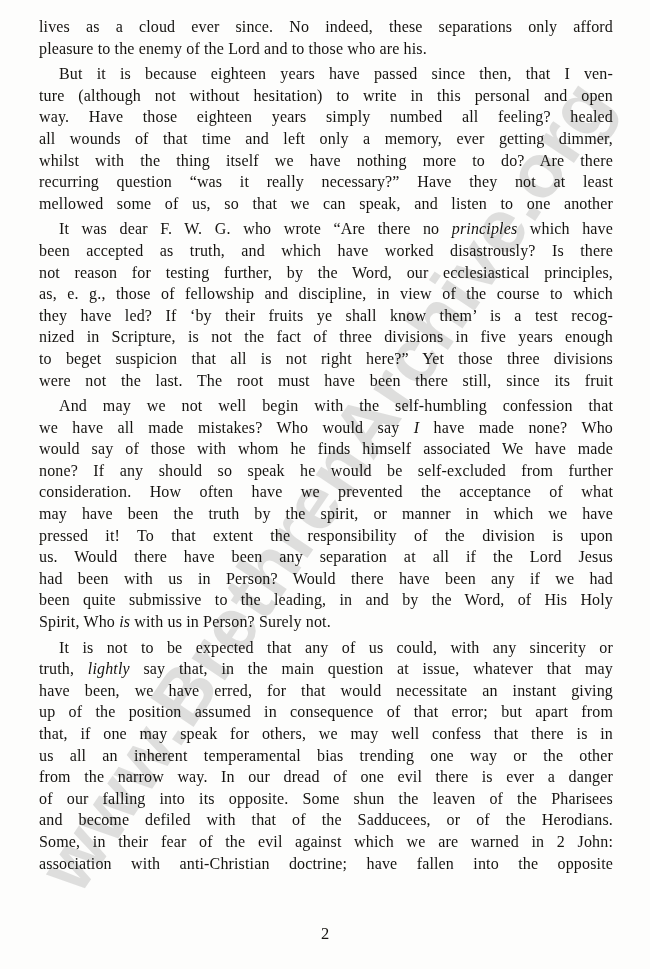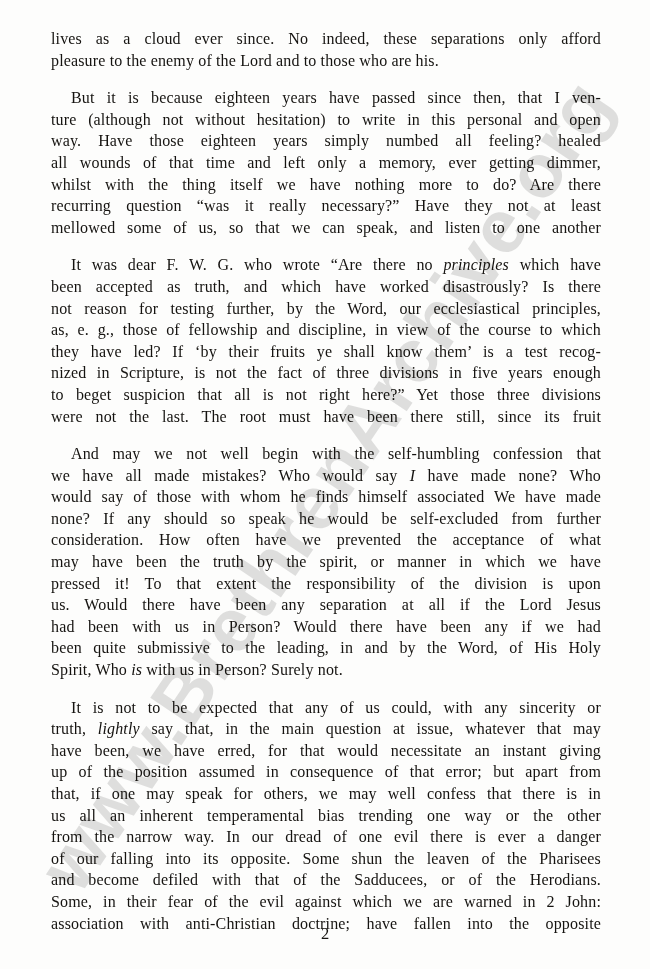--- a/index.html
+++ b/index.html
@@ -30,21 +30,21 @@
     z-index: 0;
     user-select: none;
   }
   .text-block {
     position: absolute;
     left: 35px;
     top: 12px;
     width: 582px;
     z-index: 1;
   }
-  .paragraph { margin: 16px; }
+  .paragraph { margin: 4px; }
   .line {
     font-size: 16px;
     line-height: 21.6px;
     letter-spacing: 0.15px;
     text-align: justify;
     text-align-last: justify;
     white-space: normal;
   }
   .line.short { text-align-last: left; }
   .line.indent { text-indent: 20px; }

